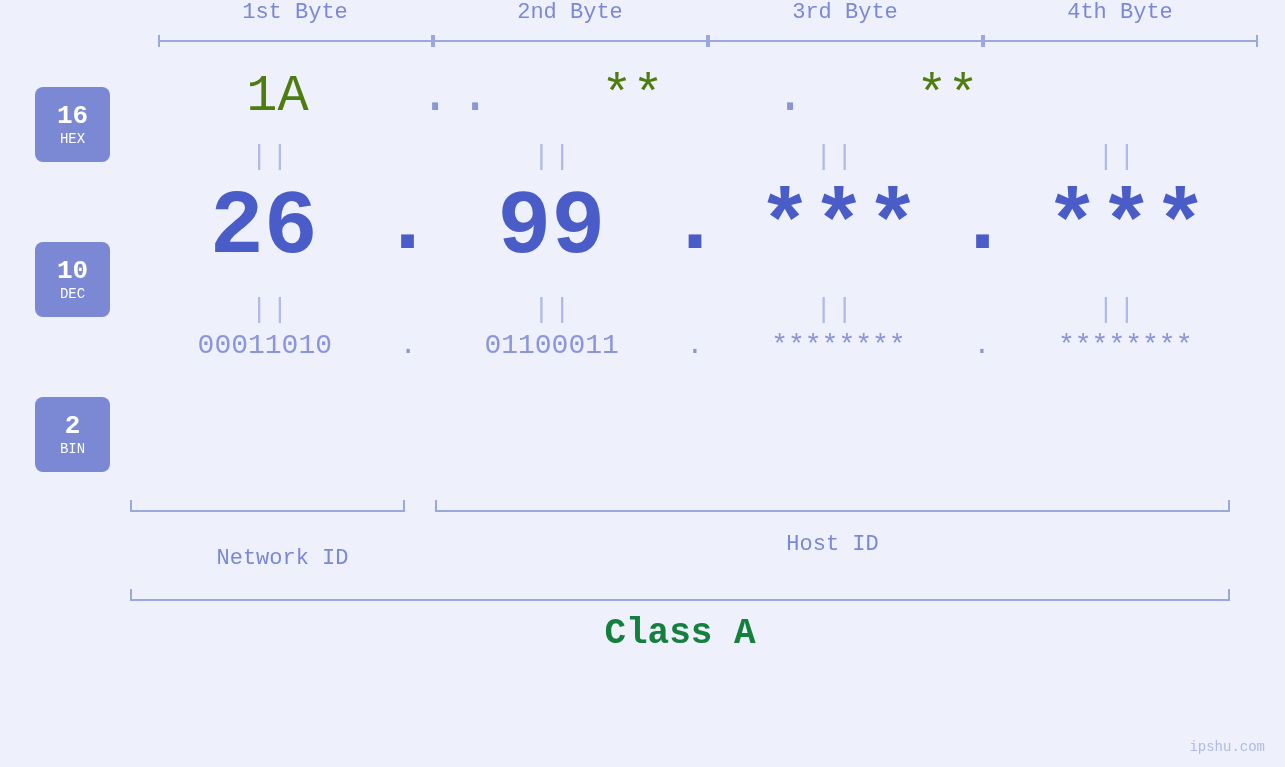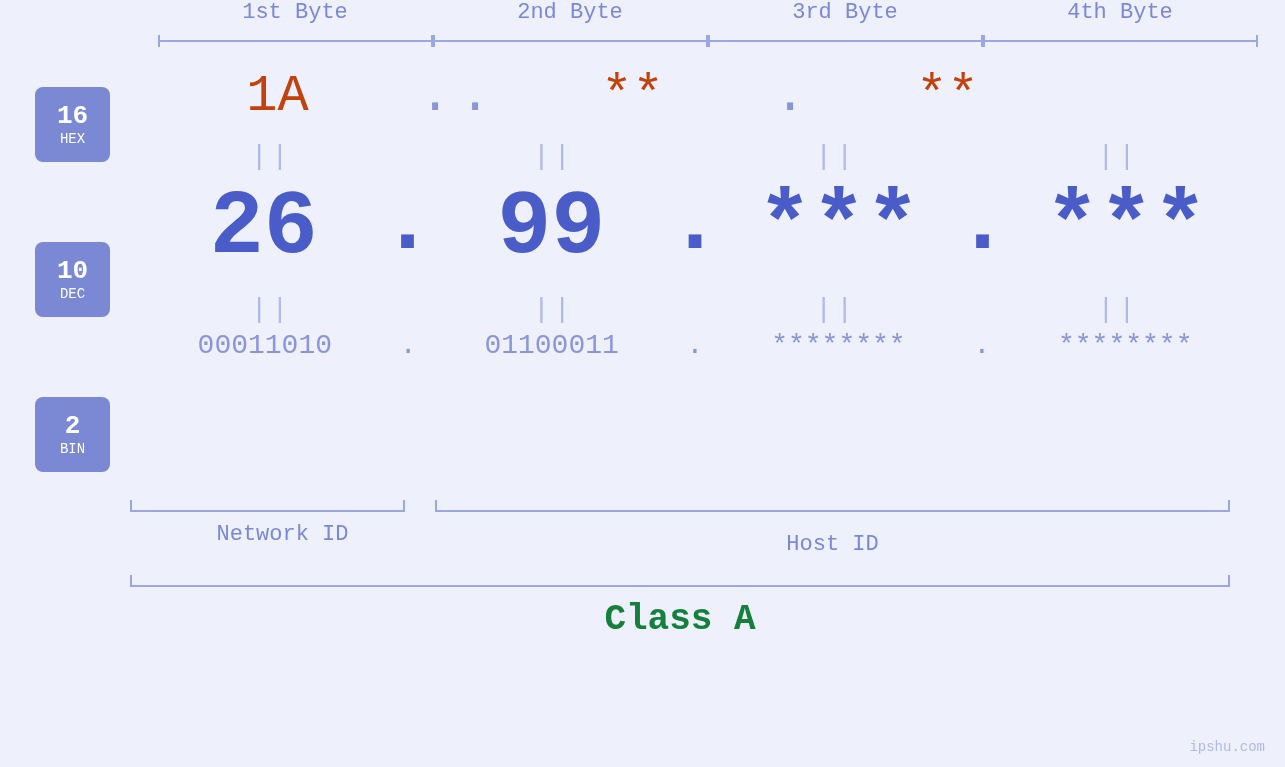--- a/index.html
+++ b/index.html
@@ -135,21 +135,21 @@
     .cell {
       width: 275px;
       display: flex;
       align-items: center;
       justify-content: center;
       position: relative;
     }
 
     .value-hex {
       font-size: 52px;
-      color: #c2410c;
+      color: #4d7c0f;
       font-family: 'Courier New', Courier, monospace;
       font-weight: normal;
     }
 
     .value-dec {
       font-size: 90px;
       color: #4a5cc7;
       font-family: 'Courier New', Courier, monospace;
       font-weight: bold;
     }
@@ -516,21 +516,21 @@
       <div style="width:30px;"></div>
 
       <div class="bottom-bracket-host" style="width:795px;">
         <div class="bottom-corner-left"></div>
         <div class="bottom-line-host"></div>
         <div class="bottom-corner-right"></div>
       </div>
     </div>
 
     <div class="bottom-labels" style="width:1100px;">
-      <div class="label-network" style="width:305px;">Network ID</div>
+      <div class="label-network" style="width:305px;margin-top:24px;">Network ID</div>
       <div class="label-host" style="width:795px;">Host ID</div>
     </div>
 
     <div class="full-bottom-bracket" style="width:1100px;">
       <div class="full-corner-left"></div>
       <div class="full-bottom-line"></div>
       <div class="full-corner-right"></div>
     </div>
 
     <div class="class-label">Class A</div>

